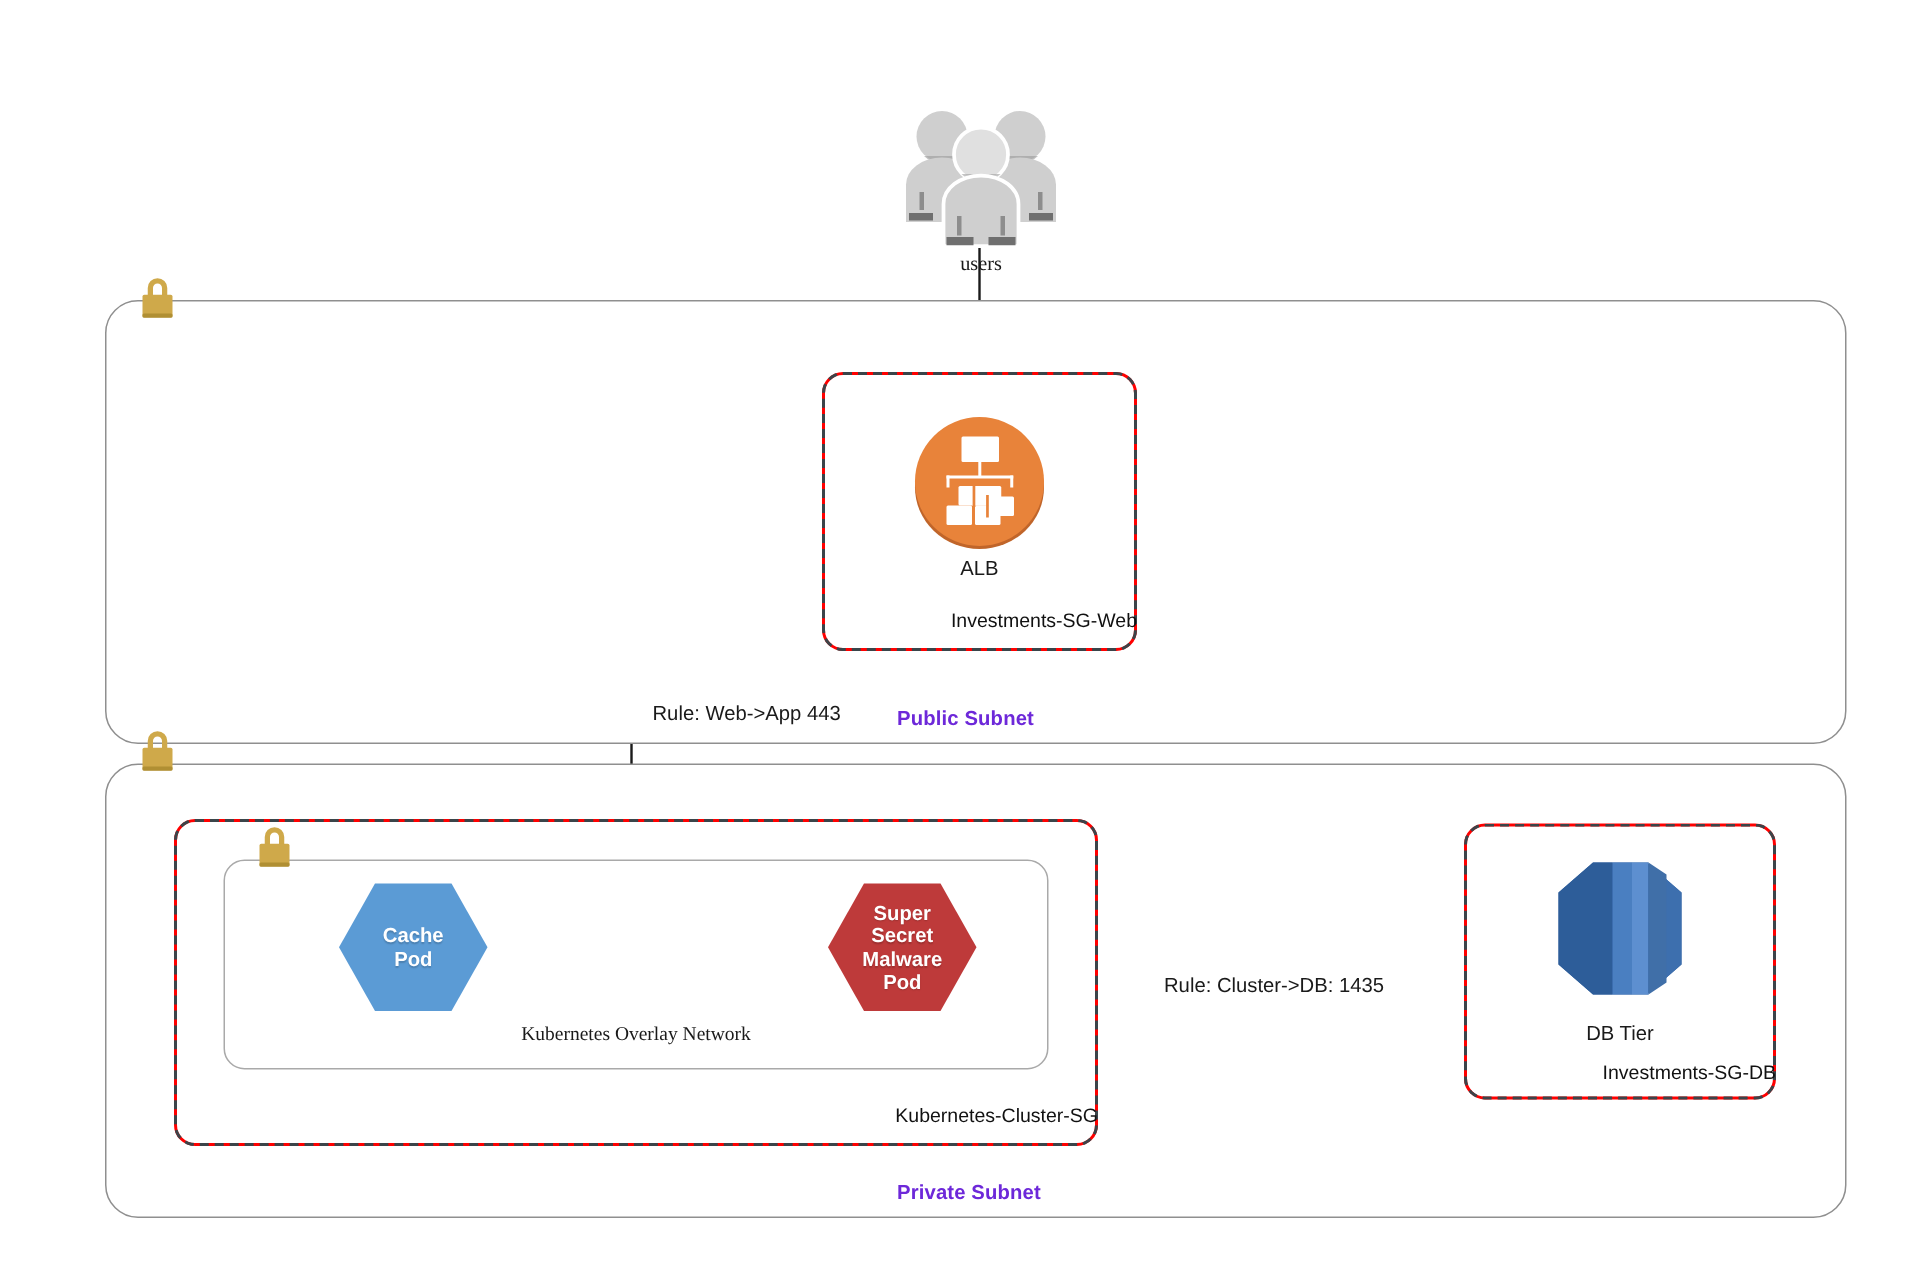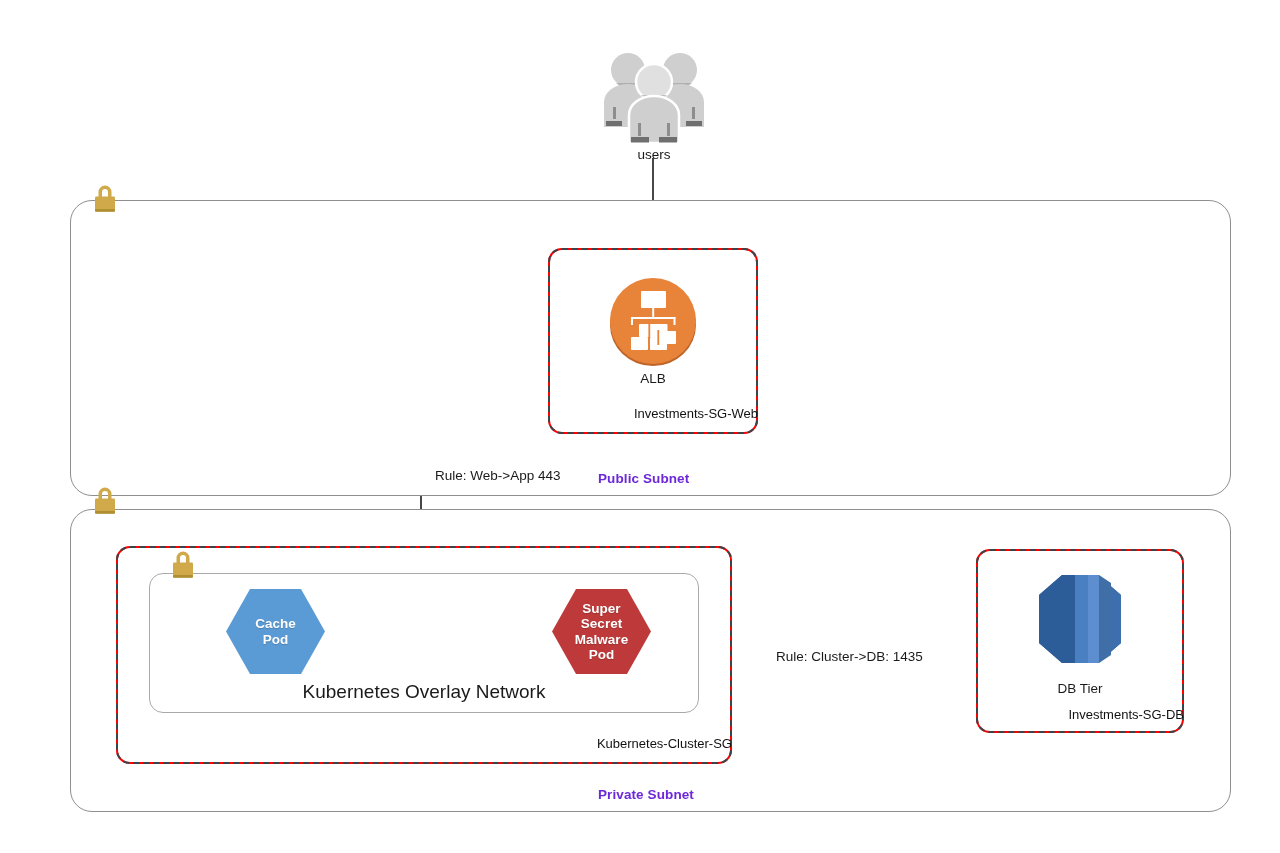--- a/index.html
+++ b/index.html
@@ -79,23 +79,24 @@
     position: absolute;
     border: 1.2px solid #a9a9a9;
     border-radius: 14px;
     background: #ffffff;
     box-sizing: border-box;
   }
   .overlay-label {
     position: absolute;
     left: 0; right: 0;
     text-align: center;
-    font-size: 19px;
-    color: #1a1a1a;
-    white-space: nowrap;
+    font-size: 13px;
+    color: #1a1a1a;
+    white-space: nowrap;
+    font-family: Liberation Serif, serif;
   }
 
   
   .node-label {
     position: absolute;
     left: 0; right: 0;
     text-align: center;
     font-size: 13.5px;
     color: #1a1a1a;
     white-space: nowrap;
@@ -155,21 +156,21 @@
 
     <g>
       <path d="M653,432 L653,467 L421,467 L421,538" stroke="#1a1a1a" stroke-width="1.6" fill="none" stroke-linejoin="round" marker-end="url(#arrowhead)"></path>
     </g>
 
     <g>
       <path d="M731,654 L845,654 L853,643 L968,643" stroke="#1a1a1a" stroke-width="1.6" fill="none" stroke-linejoin="round" marker-end="url(#arrowhead)"></path>
     </g>
   </svg>
 
-  <div class="abs" style="left:596px; top:49px; width:116px; height:110px;">
+  <div class="abs" style="left:596px; top:70px; width:116px; height:110px;font-family:Liberation Serif, serif;">
     <svg width="116" height="100" viewBox="0 0 116 100">
 
       <circle cx="32" cy="21" r="17" fill="#cfcfcf"></circle>
       <path d="M20,34 a17,17 0 0,0 24,0" fill="#9e9e9e" opacity="0.65"></path>
       <path d="M8,78 L8,53 a24,18 0 0,1 48,0 L56,78 Z" fill="#cfcfcf"></path>
 
       <circle cx="84" cy="21" r="17" fill="#cfcfcf"></circle>
       <path d="M72,34 a17,17 0 0,0 24,0" fill="#9e9e9e" opacity="0.65"></path>
       <path d="M60,78 L60,53 a24,18 0 0,1 48,0 L108,78 Z" fill="#cfcfcf"></path>
 

